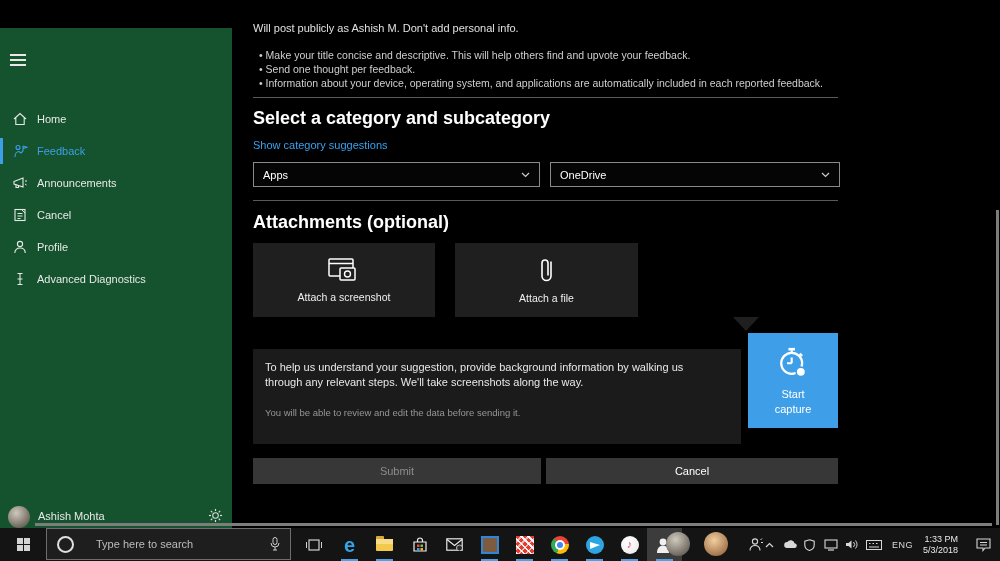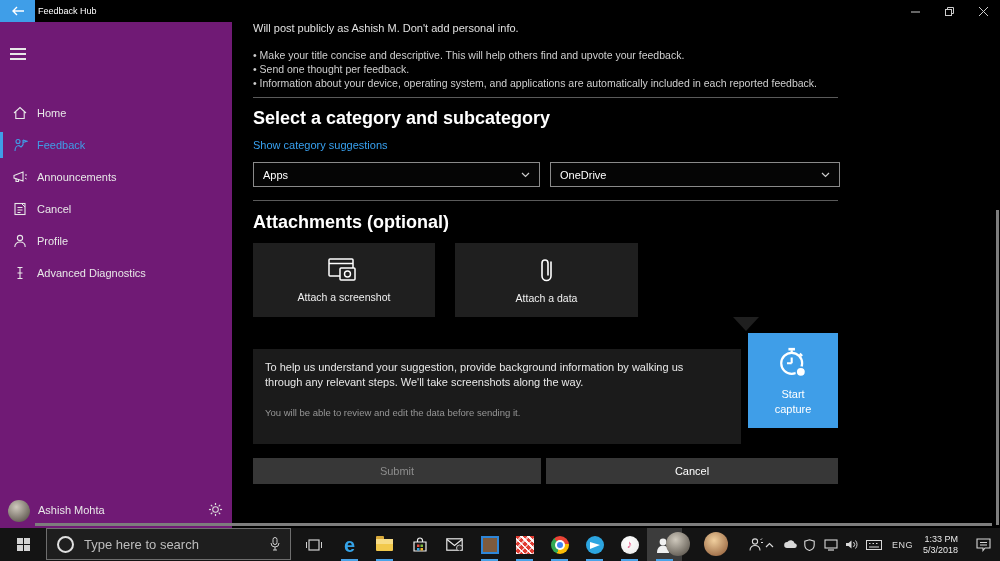--- a/index.html
+++ b/index.html
@@ -9,38 +9,38 @@
   svg{display:block;}
 
   
   .titlebar{left:0;top:0;width:1000px;height:22px;background:#000;}
   .back-btn{left:0;top:0;width:35px;height:22px;background:#3f9ee8;display:flex;align-items:center;justify-content:center;}
   .app-title{left:38px;top:0;height:22px;line-height:22px;font-size:9px;color:#fff;}
   .win-controls{right:0;top:0;height:22px;display:flex;}
   .win-btn{width:34px;height:22px;display:flex;align-items:center;justify-content:center;}
 
   
-  .sidebar{left:0;top:22px;width:232px;height:506px;background:#701a75;}
+  .sidebar{left:0;top:28px;width:232px;height:506px;background:#14532d;}
   .hamburger{left:10px;top:26px;width:16px;height:12px;display:flex;flex-direction:column;justify-content:space-between;}
   .hamburger span{display:block;height:2px;background:#e8e8e8;}
   .nav-item{left:0;width:232px;height:26px;display:flex;align-items:center;}
   .nav-item .nav-icon{position:absolute;left:12px;width:16px;height:16px;}
   .nav-item .nav-label{position:absolute;left:37px;font-size:11px;color:#e8e8e8;white-space:nowrap;}
   .nav-item.active .nav-label{color:#3f9ee8;}
   .accent-bar{position:absolute;left:0;top:0;width:3px;height:26px;background:#3f9ee8;}
   .user-row{left:0;top:476px;width:232px;height:30px;}
   .avatar{position:absolute;left:8px;top:2px;width:22px;height:22px;border-radius:50%;
           background:radial-gradient(circle at 38% 32%,#cfc9bd,#474038);}
   .user-name{position:absolute;left:38px;top:6px;font-size:11px;color:#e8e8e8;}
   .gear{position:absolute;left:208px;top:4px;}
 
   
   .content{left:253px;top:22px;width:585px;height:506px;}
   .post-note{left:0;top:0px;font-size:11px;color:#e0e0e0;}
-  .tips{left:0;top:26px;width:585px;}
+  .tips{left:6px;top:26px;width:585px;}
   .tip{font-size:10.5px;color:#cfcfcf;line-height:14px;}
   .tip::before{content:"• ";}
   .rule{left:0;width:585px;height:0;border-top:1px solid #5a5a5a;}
   .h1{left:0;font-size:18px;font-weight:600;color:#fff;}
   .link{left:0;font-size:11px;color:#38a1f0;}
   .dropdown{height:23px;border:1px solid #8a8a8a;background:#050505;display:flex;align-items:center;}
   .dropdown .dd-value{font-size:11px;color:#fff;margin-left:9px;flex:1;}
   .dropdown .dd-chev{margin-right:9px;}
   .tile{top:221px;height:74px;background:#1f1f1f;display:flex;flex-direction:column;align-items:center;justify-content:center;}
   .tile .tile-label{font-size:10.5px;color:#f0f0f0;margin-top:6px;}
@@ -58,21 +58,21 @@
   .vscroll{left:996px;top:210px;width:3px;height:315px;background:#7d7d7d;}
   .hscroll{left:35px;top:523px;width:957px;height:3px;background:#7d7d7d;}
 
   
   .taskbar{left:0;top:528px;width:1000px;height:33px;background:#141414;}
   .start-btn-tb{left:0;top:0;width:46px;height:33px;display:flex;align-items:center;justify-content:center;}
   .winlogo{display:grid;grid-template-columns:6px 6px;grid-template-rows:6px 6px;gap:1px;}
   .winlogo i{background:#d4d4d4;}
   .searchbox{left:46px;top:0;width:245px;height:32px;background:#1e1e1e;border:1px solid #6e6e6e;box-sizing:border-box;display:flex;align-items:center;}
   .cortana-ring{width:13px;height:13px;border:2px solid #e0e0e0;border-radius:50%;margin-left:10px;}
-  .search-input{flex:1;background:transparent;border:none;outline:none;color:#bdbdbd;font-size:13px;margin-left:8px;font-family:"Liberation Sans",sans-serif;}
+  .search-input{flex:1;background:transparent;border:none;outline:none;color:#bdbdbd;font-size:11px;margin-left:20px;font-family:"Liberation Sans",sans-serif;}
   .search-input::placeholder{color:#bdbdbd;}
   .mic{margin-right:10px;}
   .taskview{left:296px;top:0;width:36px;height:33px;display:flex;align-items:center;justify-content:center;}
   .tb-icons{left:332px;top:0;height:33px;display:flex;}
   .tb-cell{width:35px;height:33px;display:flex;align-items:center;justify-content:center;position:relative;}
   .tb-cell.active{background:#3c3c3c;}
   .tb-cell .runline{position:absolute;bottom:0;left:9px;width:17px;height:2px;background:#4aa3e8;}
   .edge-e{color:#35a3e8;font-size:20px;font-weight:bold;line-height:20px;}
   .folder{width:17px;height:12px;background:#f2c94c;border-radius:1px;position:relative;}
   .folder::before{content:"";position:absolute;left:0;top:-3px;width:8px;height:3px;background:#d9a93a;border-radius:1px 1px 0 0;}
@@ -96,48 +96,20 @@
   .tray{right:0;top:0;height:33px;display:flex;align-items:center;}
   .tray-cell{height:33px;display:flex;align-items:center;justify-content:center;}
   .lang{font-size:9px;color:#dcdcdc;letter-spacing:.5px;padding:0 6px;}
   .clock{font-size:9px;color:#e8e8e8;text-align:right;line-height:11px;padding:0 8px 0 4px;}
 </style>
 </head>
 <body>
 
 <div class="screen">
 
-  <div class="abs titlebar">
-    <div class="abs back-btn">
-      <span>
-        <svg width="14" height="10" viewBox="0 0 14 10">
-            <path d="M6 1 L2 5 L6 9 M2 5 H13" stroke="#fff" stroke-width="1.4" fill="none"></path>
-          </svg>
-      </span>
-    </div>
-    <div class="abs app-title">Feedback Hub</div>
-    <div class="abs win-controls">
-      <div class="win-btn">
-        <svg width="9" height="9" viewBox="0 0 9 9">
-            <line x1="0" y1="5" x2="9" y2="5" stroke="#ccc" stroke-width="1"></line>
-          </svg>
-      </div>
-      <div class="win-btn">
-        <svg width="9" height="9" viewBox="0 0 9 9">
-            <rect x="0.5" y="2.5" width="6" height="6" fill="none" stroke="#ccc"></rect>
-            <path d="M2.5 2.5 V0.5 H8.5 V6.5 H6.5" fill="none" stroke="#ccc"></path>
-          </svg>
-      </div>
-      <div class="win-btn">
-        <svg width="9" height="9" viewBox="0 0 9 9">
-            <path d="M0 0 L9 9 M9 0 L0 9" stroke="#ccc" stroke-width="1"></path>
-          </svg>
-      </div>
-    </div>
-  </div>
 
   <div class="abs sidebar">
     <div class="abs hamburger">
         <span></span>
         <span></span>
         <span></span>
       </div>
 
     <div class="abs nav-item" style="top:78px">
       <span class="nav-icon">
@@ -266,21 +238,21 @@
       </span>
       <span class="tile-label">Attach a screenshot</span>
     </div>
 
     <div class="abs tile" style="left:202px;width:183px">
       <span>
         <svg width="20" height="30" viewBox="0 0 20 30">
             <path d="M14 6 V20 a4.5 4.5 0 0 1 -9 0 V7 a3 3 0 0 1 6 0 V19" stroke="#fff" stroke-width="1.6" fill="none" stroke-linecap="round"></path>
           </svg>
       </span>
-      <span class="tile-label">Attach a data</span>
+      <span class="tile-label">Attach a file</span>
     </div>
 
 
     <div class="abs callout"></div>
 
     <div class="abs panel">
       <div class="panel-desc">To help us understand your suggestion, provide background information by walking us through any relevant steps. We'll take screenshots along the way.</div>
       <div class="panel-note">You will be able to review and edit the data before sending it.</div>
     </div>
 

